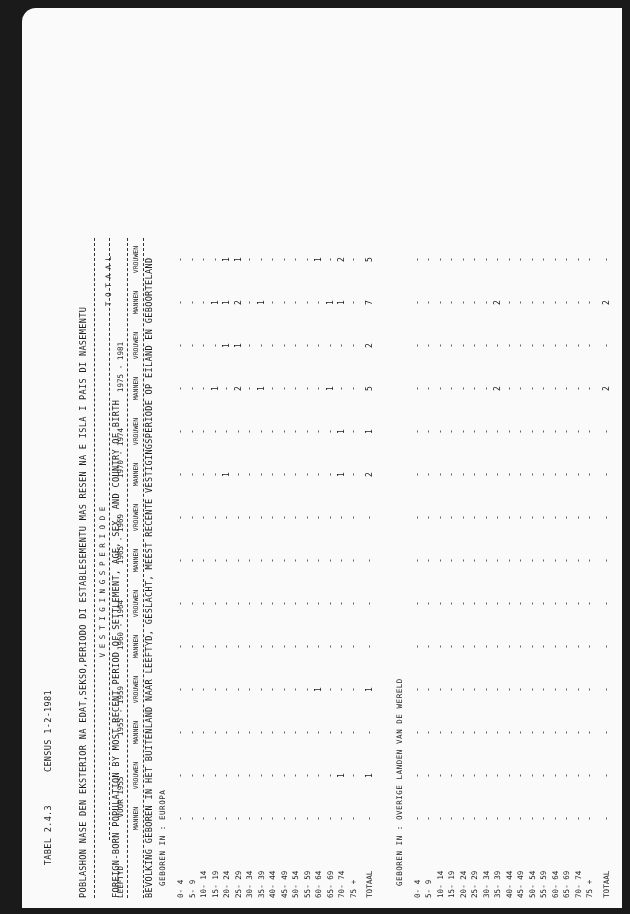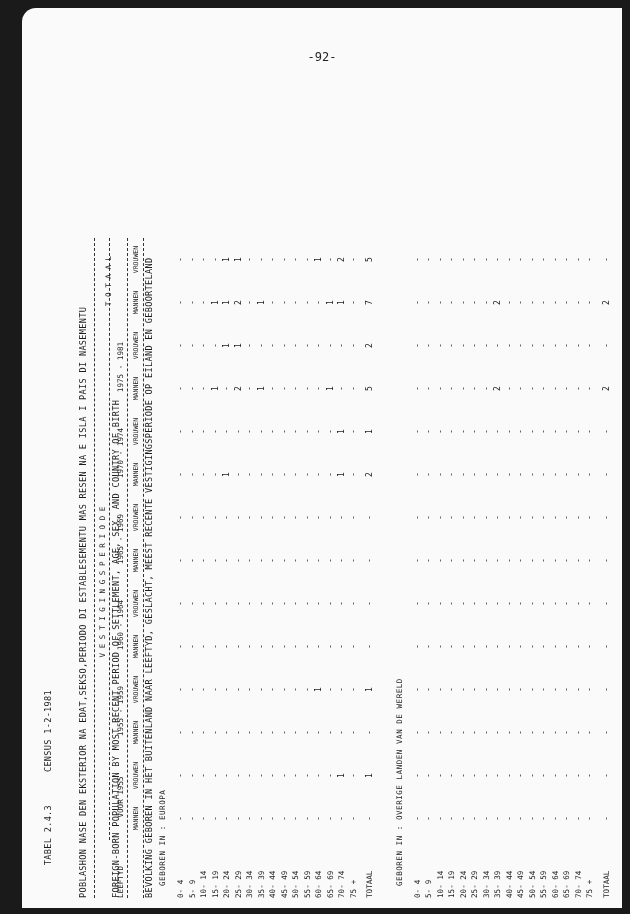--- a/index.html
+++ b/index.html
@@ -10,21 +10,20 @@
   .hdr{font-size:8.6px;line-height:11px;white-space:pre;letter-spacing:0.3px;}
   .caption{position:absolute;left:0;top:0;}
   .titles{position:absolute;left:0;top:24px;}
   .dash{border-bottom:1px dashed #333;}
   .section-label{position:absolute;font-size:8px;letter-spacing:0.5px;}
 </style>
 </head>
 <body>
 
 <div class="page">
-  <div class="pagenum">-92-</div>
 
   <div class="rot">
     <div class="hdr caption">
       <span>TABEL 2.4.3</span>&nbsp;&nbsp;&nbsp;&nbsp;&nbsp;&nbsp;<span>CENSUS 1-2-1981</span>
     </div>
     <div class="hdr titles">
       <div>POBLASHON NASE DEN EKSTERIOR NA EDAT,SEKSO,PERIODO DI ESTABLESEMENTU MAS RESEN NA E ISLA I PAIS DI NASEMENTU</div>
       <div>FOREIGN-BORN POPULATION BY MOST RECENT PERIOD OF SETTLEMENT, AGE, SEX, AND COUNTRY OF BIRTH</div>
       <div>BEVOLKING GEBOREN IN HET BUITENLAND NAAR LEEFTYD, GESLACHT, MEEST RECENTE VESTIGINGSPERIODE OP EILAND EN GEBOORTELAND</div>
     </div>

